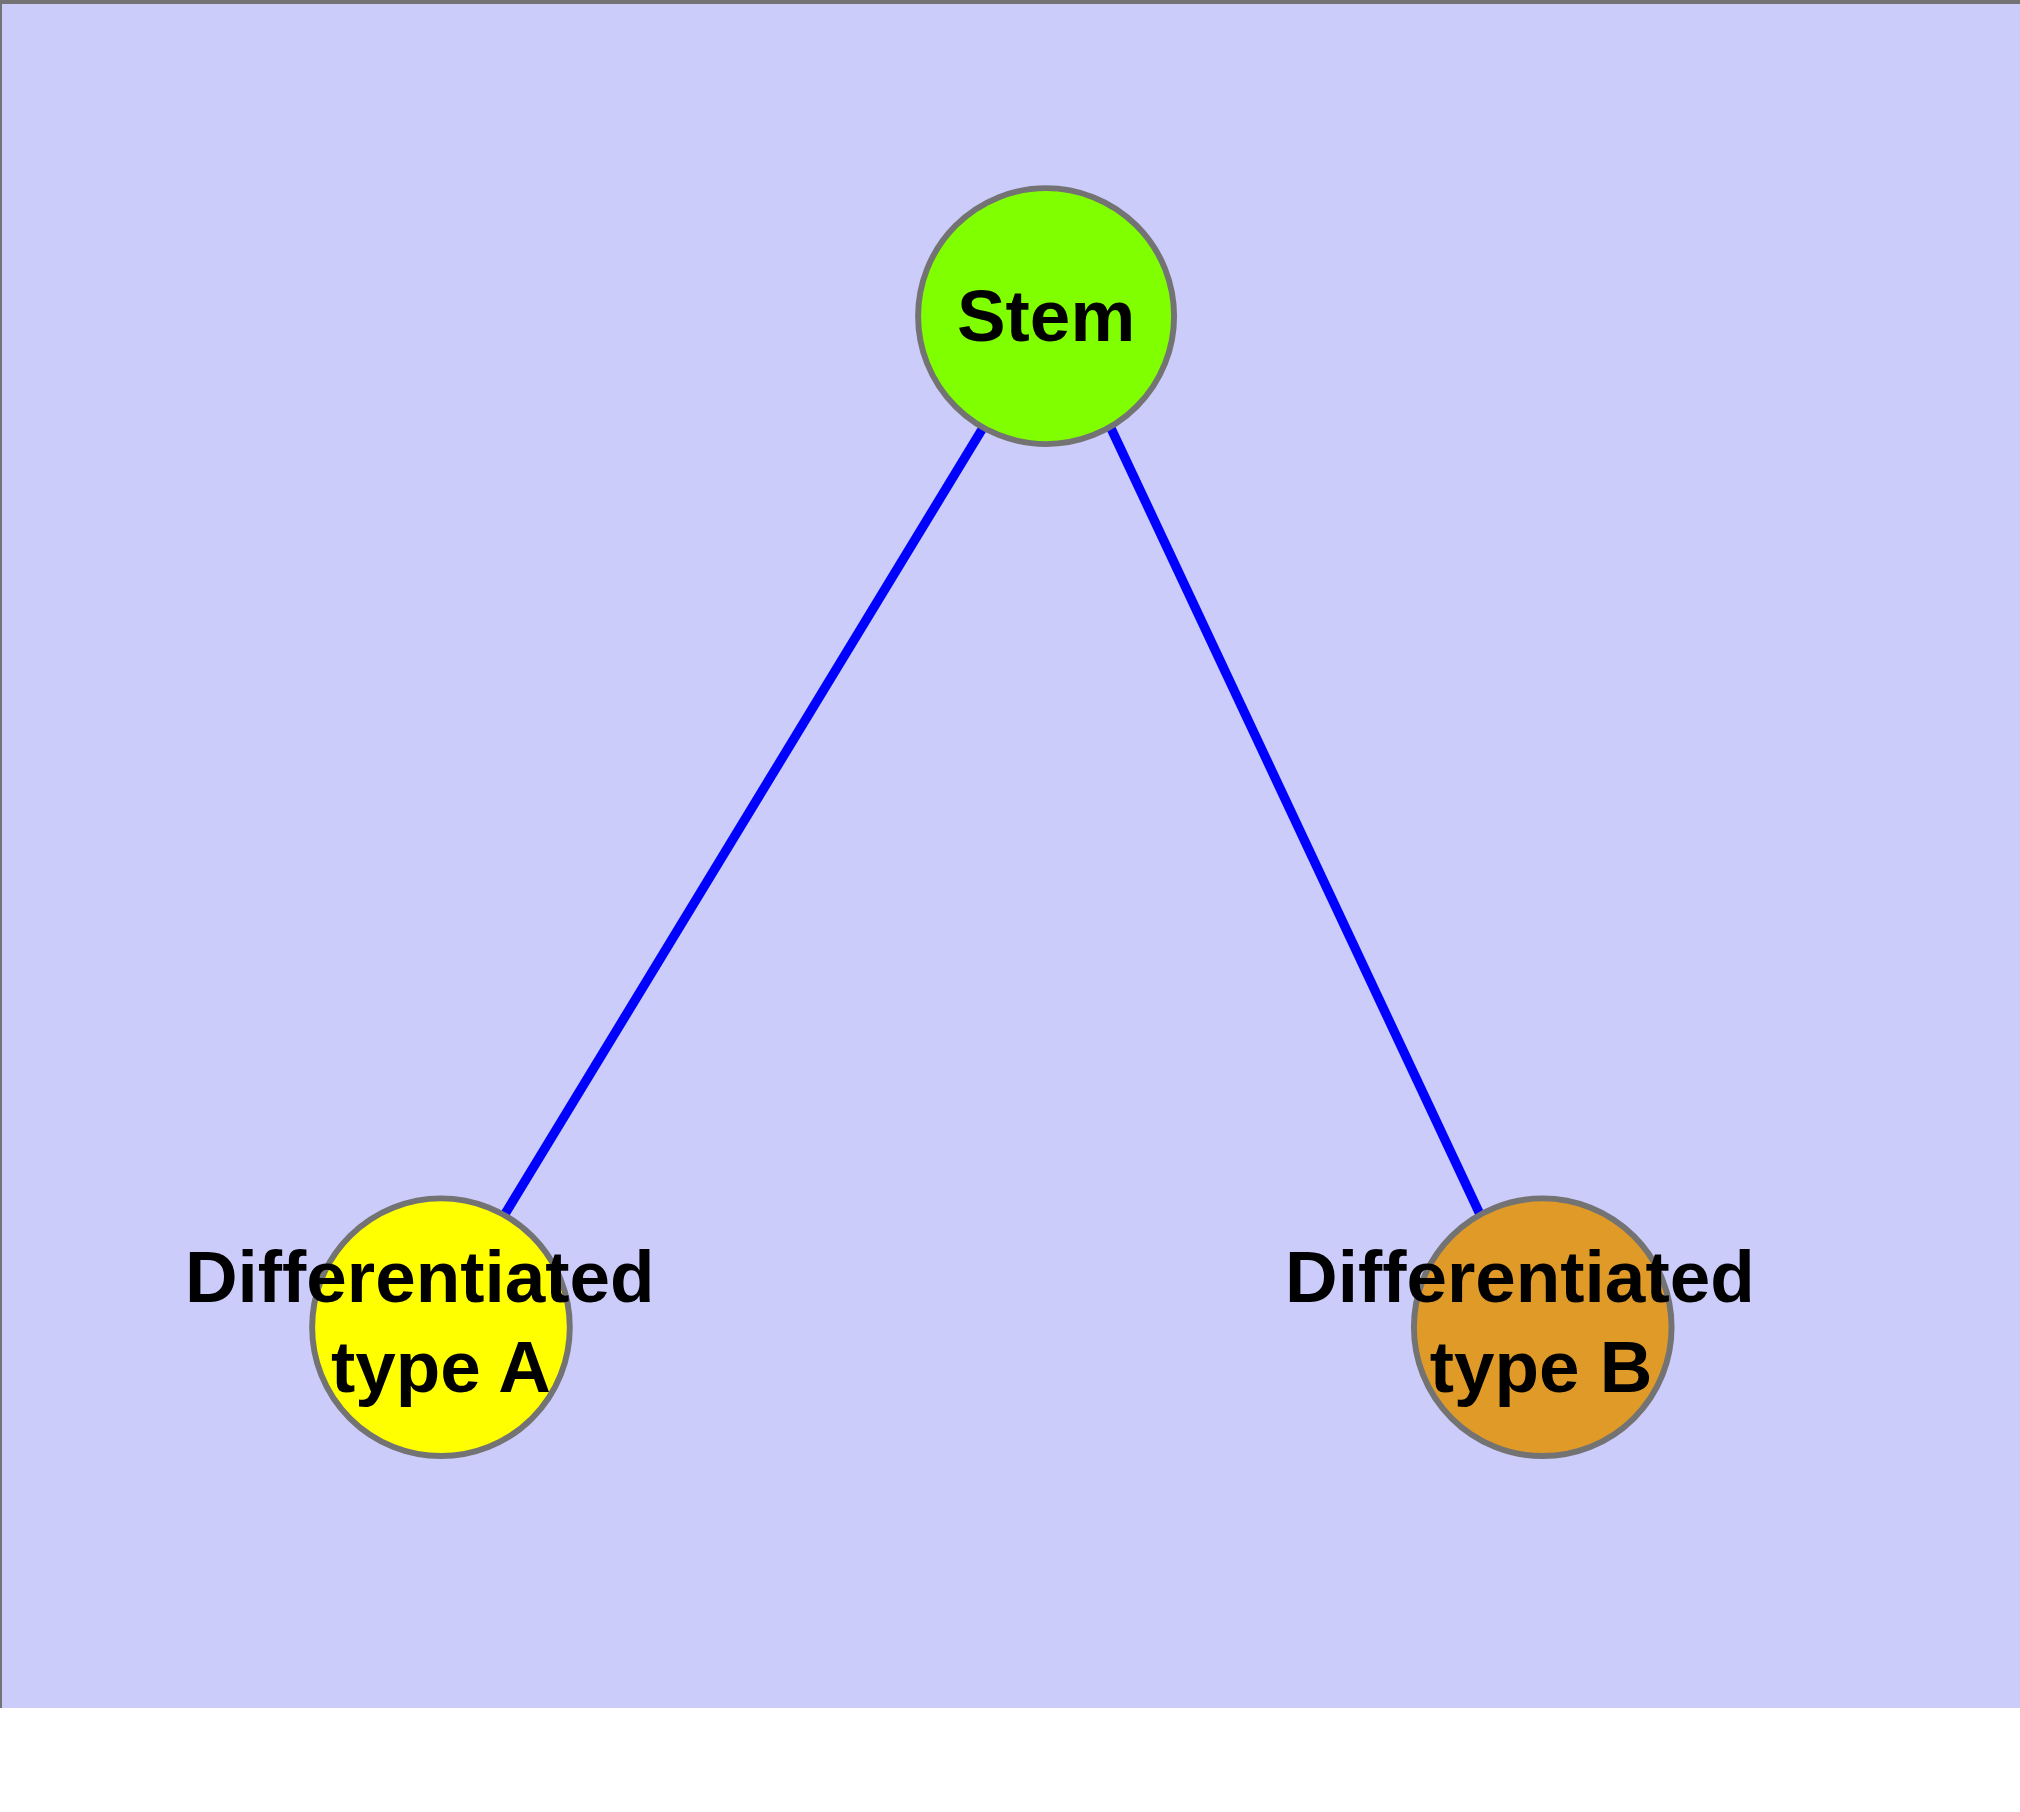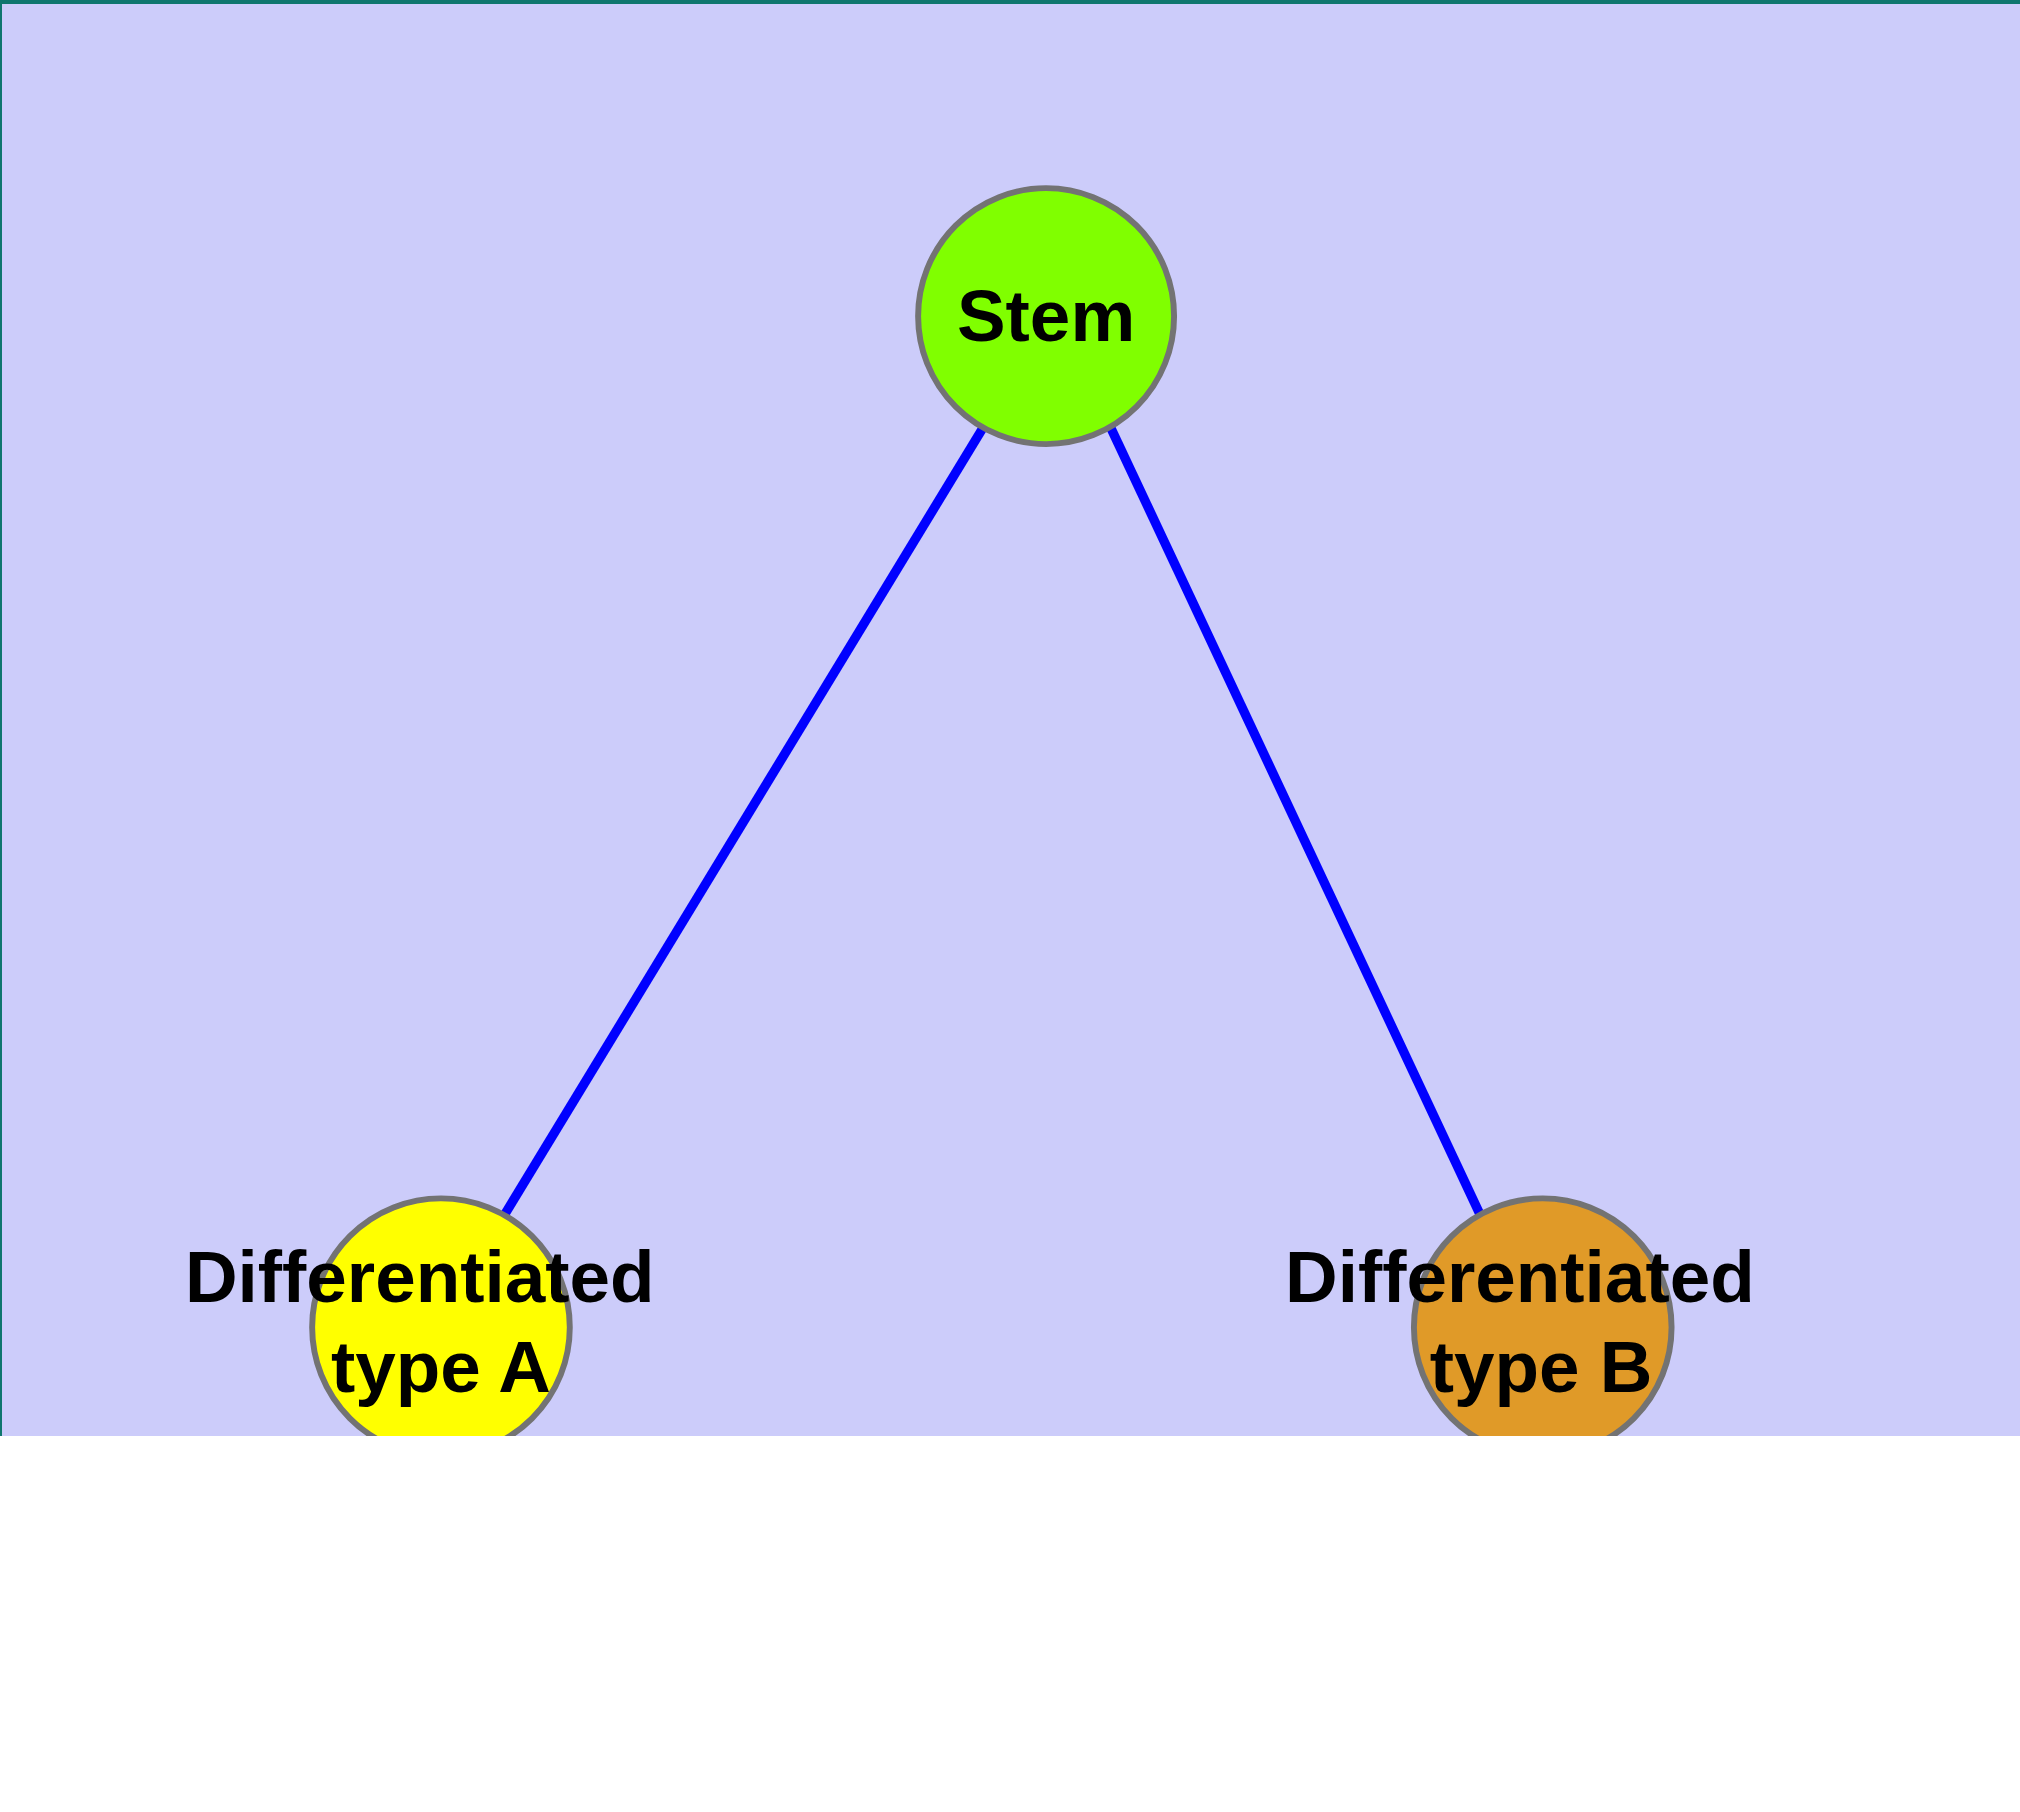--- a/index.html
+++ b/index.html
@@ -3,22 +3,22 @@
 <meta charset="utf-8">
 <style>
   html, body {
     margin: 0;
     padding: 0;
     background: #ffffff;
   }
   #canvas {
     position: relative;
     width: 2021px;
-    height: 1436px;
-    background: #0f766e;
+    height: 1708px;
+    background: #737373;
     overflow: hidden;
     font-family: "Liberation Sans", sans-serif;
   }
   #plot-area {
     position: absolute;
     left: 1.7px;
     top: 4.2px;
     width: 2018px;
     height: 1808px;
     background: #ccccfa;

